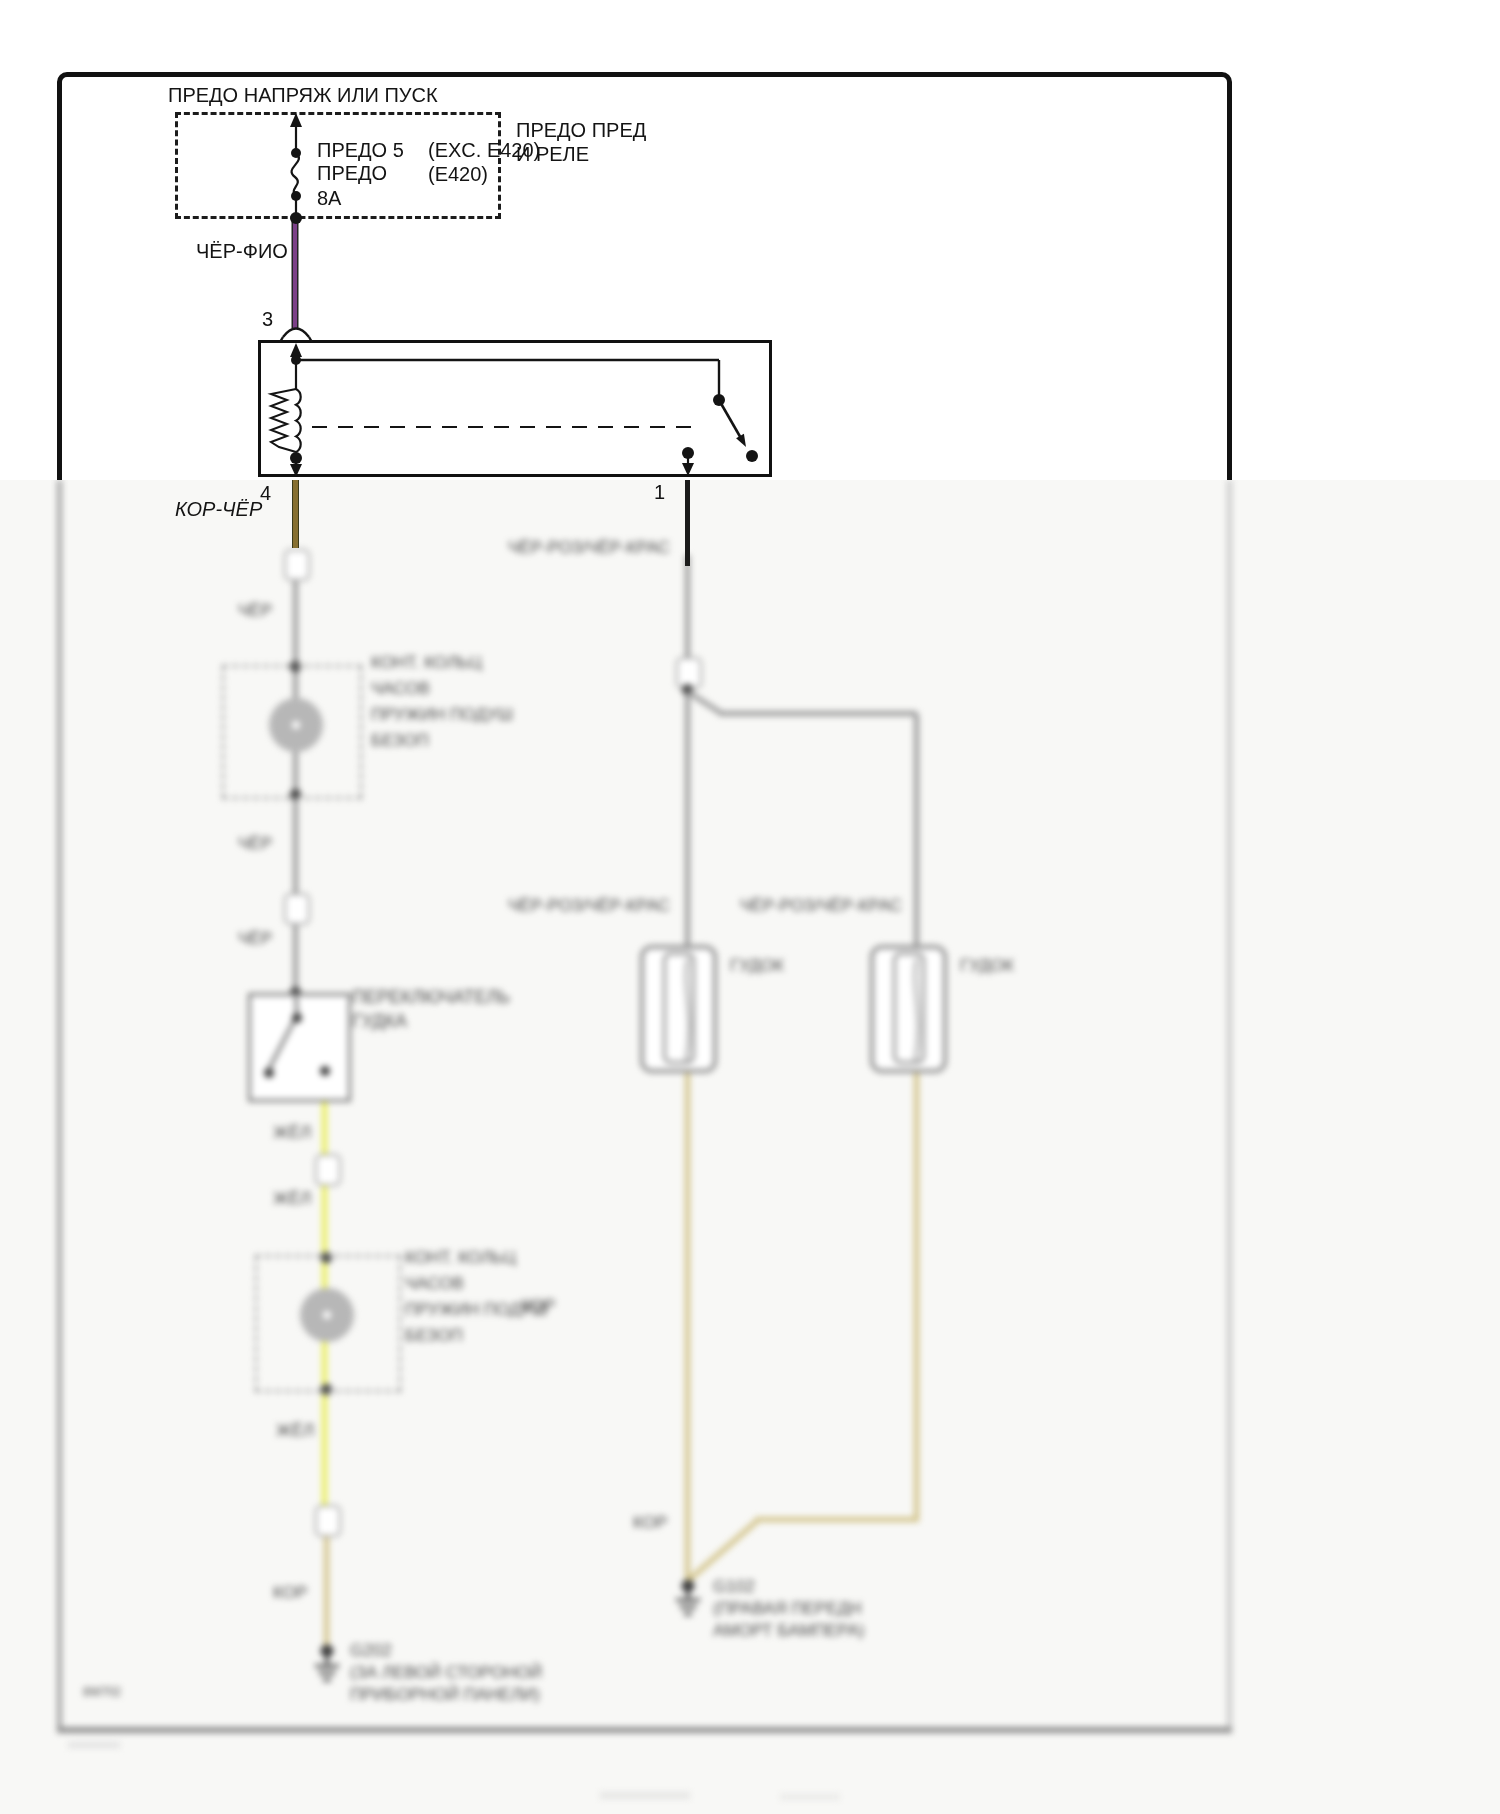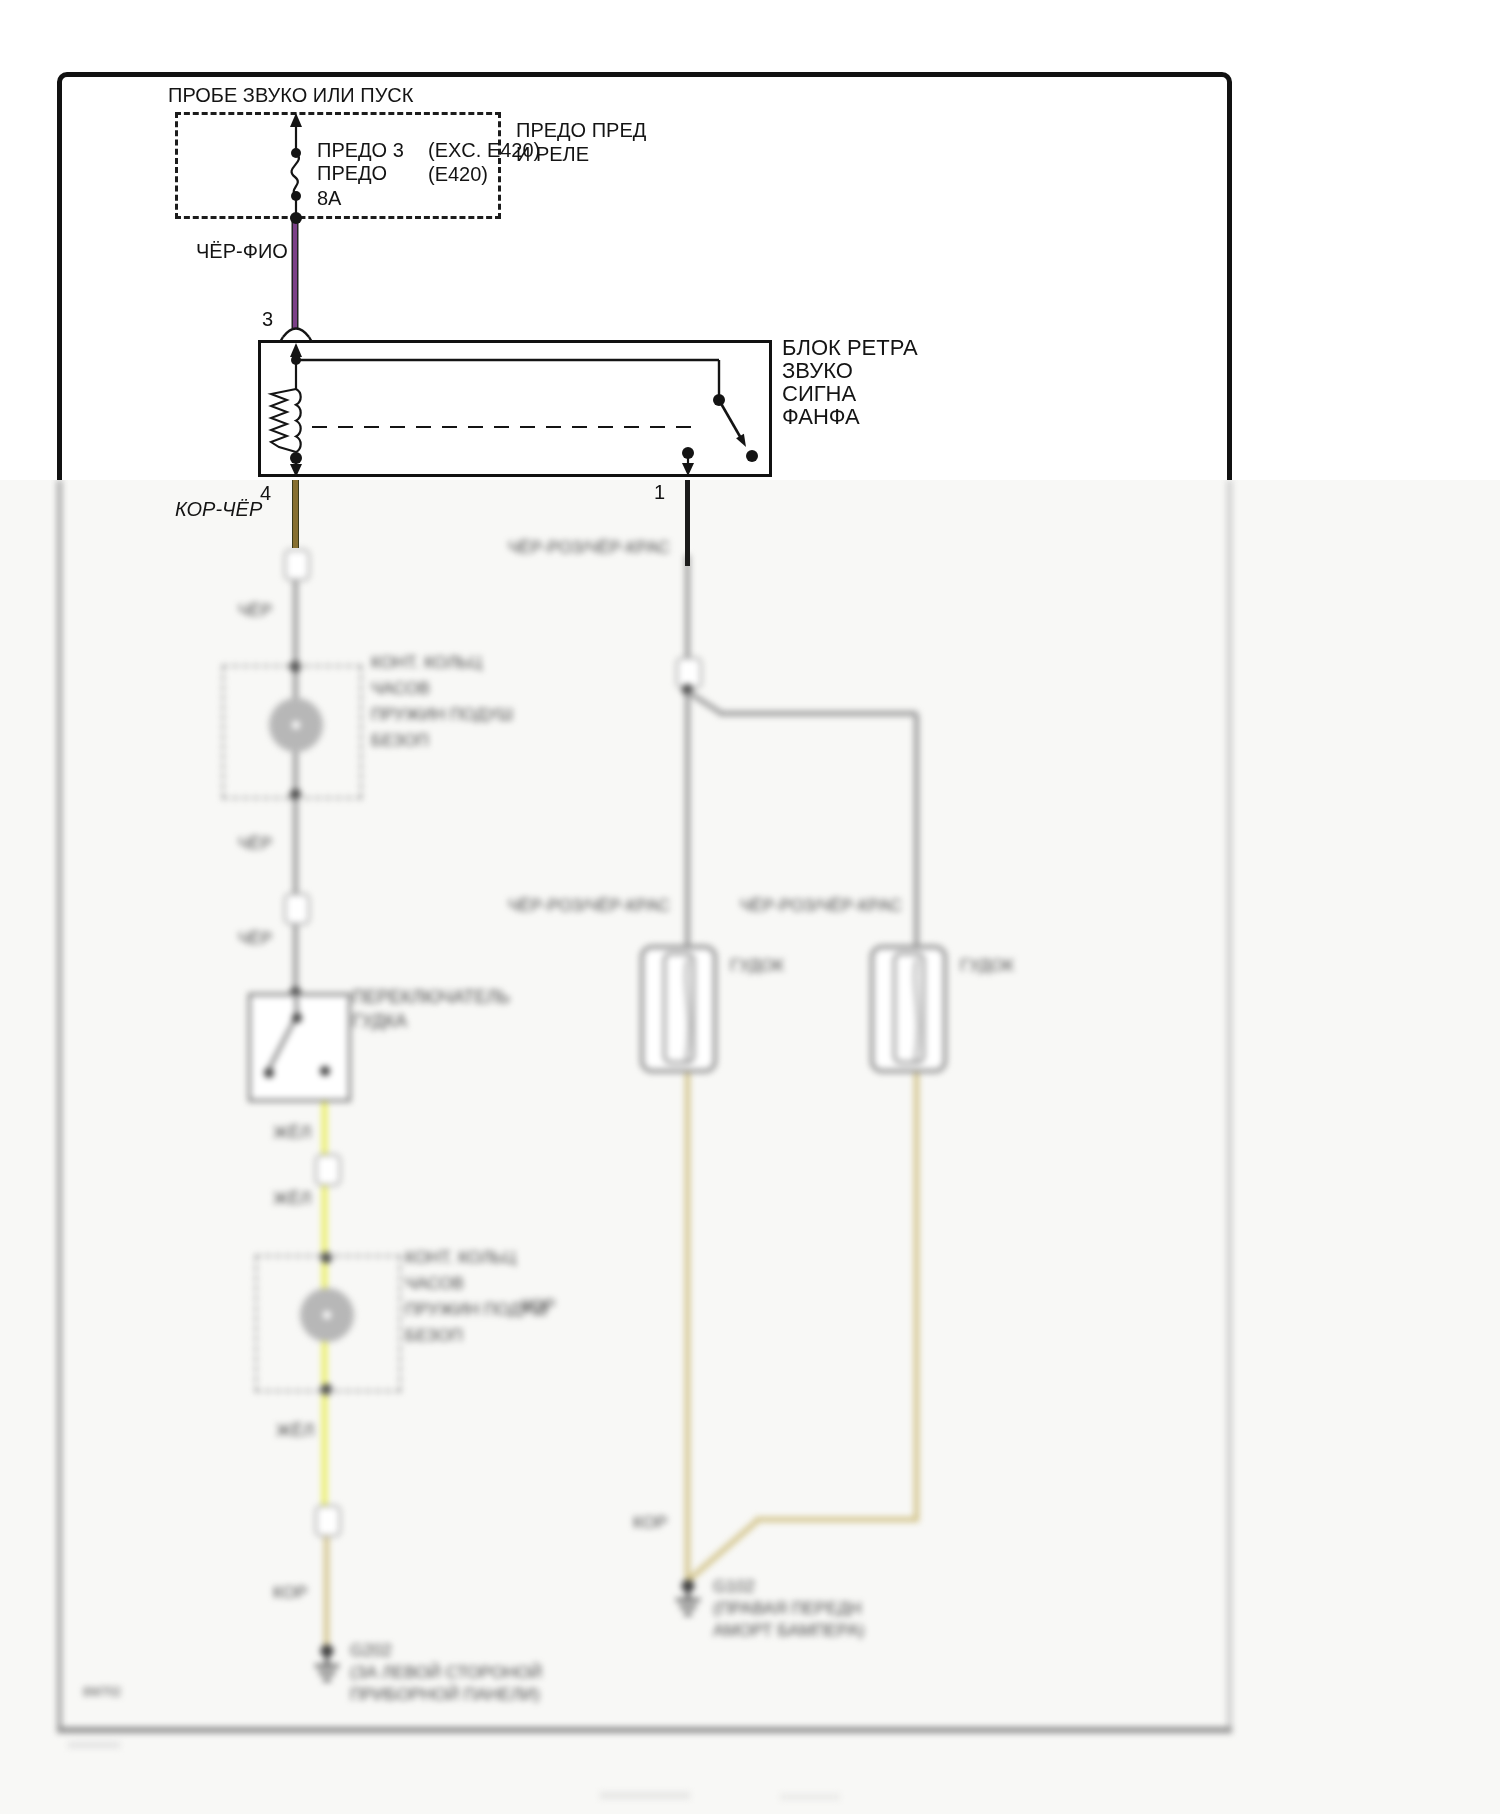--- a/index.html
+++ b/index.html
@@ -23,40 +23,36 @@
   .blurinner{position:absolute;left:0;top:0;width:1500px;height:1334px;filter:blur(3.4px);}
   .sharp5{z-index:5;}
 </style>
 </head>
 <body>
 
 <div class="page">
 
   <div class="abs" style="left:57px;top:72px;width:1165px;height:1653px;border:5px solid #111;border-radius:10px;"></div>
 
-  <div class="lbl" style="left:168px;top:84px;">ПРОБЕ ЗВУКО ИЛИ ПУСК</div>
+  <div class="lbl" style="left:168px;top:84px;">ПРЕДО НАПРЯЖ ИЛИ ПУСК</div>
 
   <div class="abs" style="left:175px;top:112px;width:320px;height:101px;border:3px dashed #1c1c1c;"></div>
-  <div class="lbl" style="left:317px;top:139px;">ПРЕДО 3</div>
+  <div class="lbl" style="left:317px;top:139px;">ПРЕДО 5</div>
   <div class="lbl" style="left:428px;top:139px;">(EXC. E420)</div>
   <div class="lbl" style="left:317px;top:162px;">ПРЕДО</div>
   <div class="lbl" style="left:428px;top:163px;">(E420)</div>
   <div class="lbl" style="left:317px;top:187px;">8А</div>
   <div class="lbl" style="left:516px;top:118px;line-height:24px;">ПРЕДО ПРЕД
 И РЕЛЕ</div>
 
   <div class="wire" style="left:293px;top:221px;width:4px;height:107px;background:#7b3f87;box-shadow:1.5px 0 0 #222,-1.5px 0 0 #222;"></div>
   <div class="lbl" style="left:196px;top:240px;">ЧЁР-ФИО</div>
   <div class="lbl" style="left:262px;top:308px;">3</div>
 
   <div class="abs" style="left:258px;top:340px;width:508px;height:131px;border:3px solid #111;"></div>
-  <div class="lbl lbl-big" style="left:782px;top:336px;">БЛОК РЕТРА
-ЗВУКО
-СИГНА
-ФАНФА</div>
 
   <svg class="abs" style="left:0;top:0;" width="1500" height="500" viewBox="0 0 1500 500">
     <g stroke="#141414" fill="none" stroke-width="2.2">
 
       <polygon points="296,113 290,127 302,127" fill="#141414" stroke="none"></polygon>
       <line x1="296" y1="125" x2="296" y2="152"></line>
       <circle cx="296" cy="153" r="5" fill="#141414" stroke="none"></circle>
       <path d="M296,153 c11,9 -13,15 -1,24 c9,7 -7,12 1,19"></path>
       <circle cx="296" cy="196" r="5" fill="#141414" stroke="none"></circle>
       <line x1="296" y1="196" x2="296" y2="221"></line>

